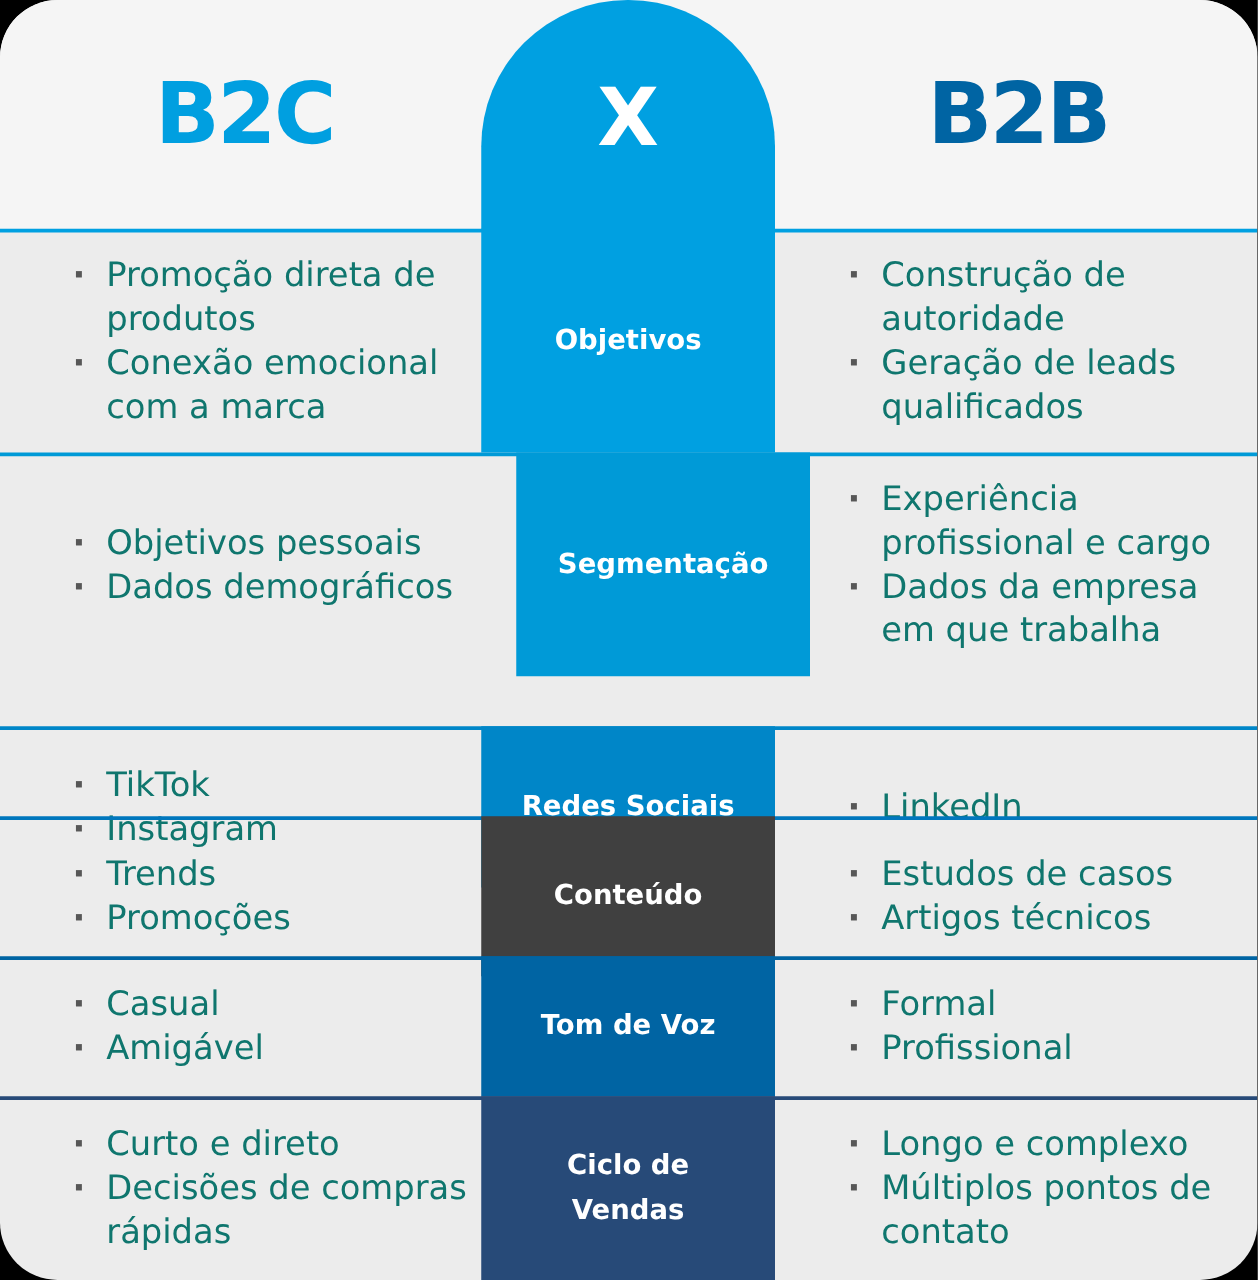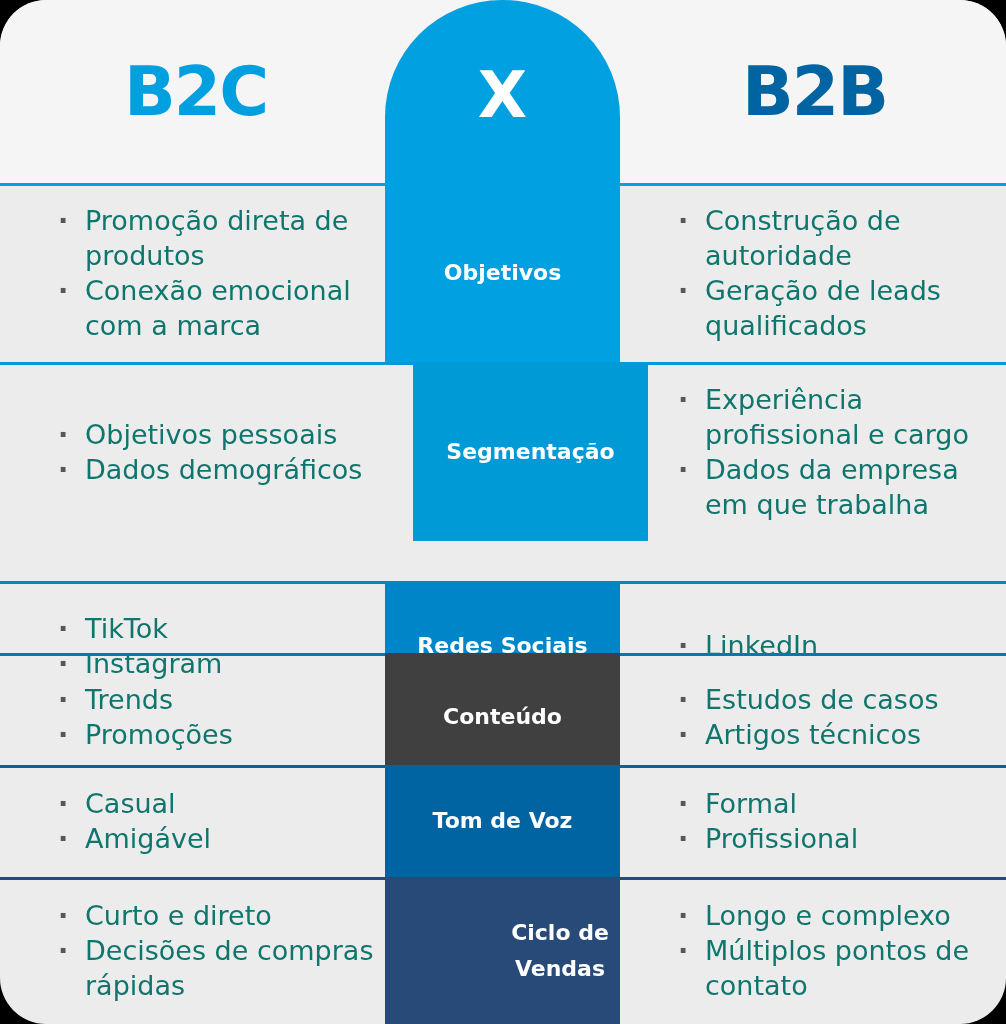--- a/index.html
+++ b/index.html
@@ -120,21 +120,21 @@
         </div>
       </div>
       <div class="row" style="top: 877px; height: 147px;">
         <div class="line" style="background: rgb(39, 74, 120);"></div>
         <div class="cell left">
           <ul>
             <li>Curto e direto</li>
             <li>Decisões de compras rápidas</li>
           </ul>
         </div>
-        <div class="cell center" style="background: rgb(39, 74, 120); justify-content: flex-end;">
+        <div class="cell center" style="background: rgb(39, 74, 120);">
           <span style="display: block; width: 120px;">Ciclo de Vendas</span>
         </div>
         <div class="cell right">
           <ul>
             <li>Longo e complexo</li>
             <li>Múltiplos pontos de contato</li>
           </ul>
         </div>
       </div>
     </div>

